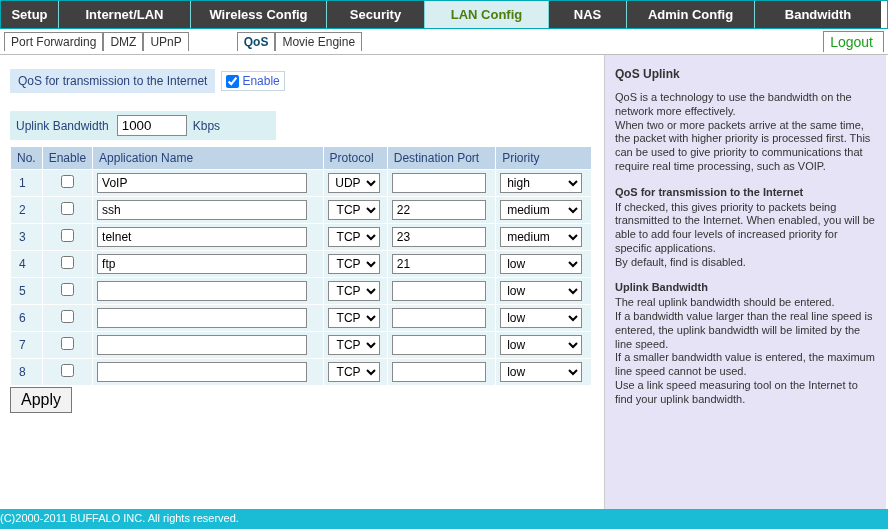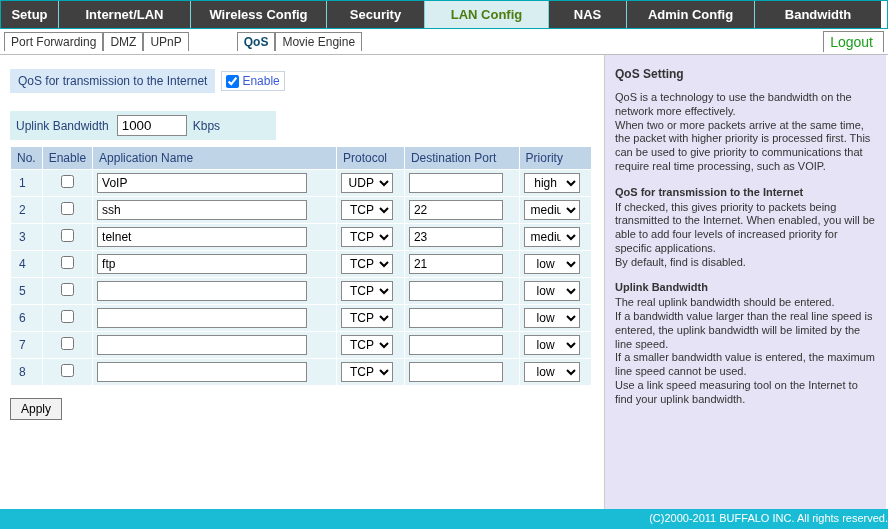--- a/index.html
+++ b/index.html
@@ -38,31 +38,31 @@
 .bw-row .unit { color: #28437a; margin-left: 6px; }
 
 .qos-table { border-collapse: collapse; width: 582px; }
 .qos-table th { background: #c0d4e8; color: #28437a; text-align: left; padding: 4px 6px; font-weight: normal; border: 1px solid #fff; }
 .qos-table td { background: #e6f4f7; padding: 3px 4px; border: 1px solid #fff; color: #28437a; vertical-align: middle; }
 .qos-table td.no { width: 26px; padding-left: 8px; }
 .qos-table td.en { width: 40px; text-align: center; }
 .qos-table td.app input { width: 210px; }
 .qos-table td.proto select { width: 52px; text-align: right; }
 .qos-table td.port input { width: 94px; }
-.qos-table td.prio select { width: 56px; text-align: center; }
+.qos-table td.prio select { width: 82px; }
 .qos-table input[type=text] { padding: 2px 4px; border: 1px solid #888; background: #fff; font-size: 12px; }
 .qos-table select { padding: 1px 2px; border: 1px solid #888; background: #fff; font-size: 12px; }
 
-.apply-btn { margin-top: 12px; padding: 3px 10px; background: #f2f2f2; border: 1px solid #777; cursor: pointer; font-size: 12px; }
+.apply-btn { margin-top: 1px; padding: 3px 10px; background: #f2f2f2; border: 1px solid #777; cursor: pointer; font-size: 16px; }
 
 .right-panel h3 { font-size: 12px; font-weight: bold; margin-bottom: 10px; color: #333; }
 .right-panel h4 { font-size: 11px; font-weight: bold; margin-top: 12px; margin-bottom: 3px; color: #333; }
 .right-panel p { line-height: 1.25; }
 
-.footer { background: #19bcd4; color: #fff; text-align: right; padding: 3px 0; font-size: 11px; height: 20px; }
+.footer { background: #19bcd4; color: #fff; text-align: left; padding: 3px 0; font-size: 11px; height: 20px; }
 </style>
 </head>
 <body>
 
 <div class="main-nav">
   <a class="setup">Setup</a>
   <a class="internet">Internet/LAN</a>
   <a class="wireless">Wireless Config</a>
   <a class="security">Security</a>
   <a class="lan">LAN Config</a>
@@ -174,21 +174,21 @@
             <td class="port"><input type="text" value="" style=""></td>
             <td class="prio"><select><option>high</option><option>medium</option><option selected="">low</option></select></td>
           </tr>
         </tbody>
     </table>
 
     <button class="apply-btn">Apply</button>
   </div>
 
   <div class="right-panel">
-    <h3>QoS Setting</h3>
+    <h3>QoS Uplink</h3>
     <p>QoS is a technology to use the bandwidth on the network more effectively.</p>
     <p>When two or more packets arrive at the same time, the packet with higher priority is processed first. This can be used to give priority to communications that require real time processing, such as VOIP.</p>
     <h4>QoS for transmission to the Internet</h4>
     <p>If checked, this gives priority to packets being transmitted to the Internet. When enabled, you will be able to add four levels of increased priority for specific applications.</p>
     <p>By default, find is disabled.</p>
     <h4>Uplink Bandwidth</h4>
     <p>The real uplink bandwidth should be entered.</p>
     <p>If a bandwidth value larger than the real line speed is entered, the uplink bandwidth will be limited by the line speed.</p>
     <p>If a smaller bandwidth value is entered, the maximum line speed cannot be used.</p>
     <p>Use a link speed measuring tool on the Internet to find your uplink bandwidth.</p>

